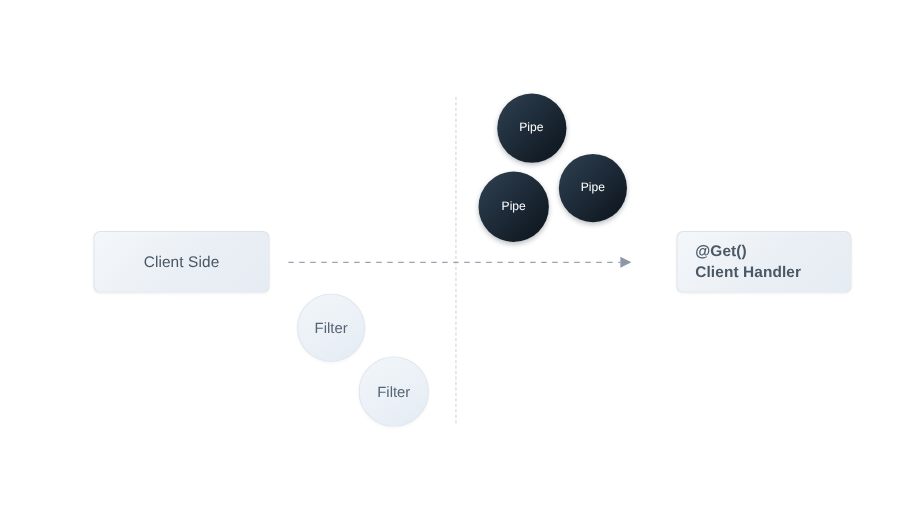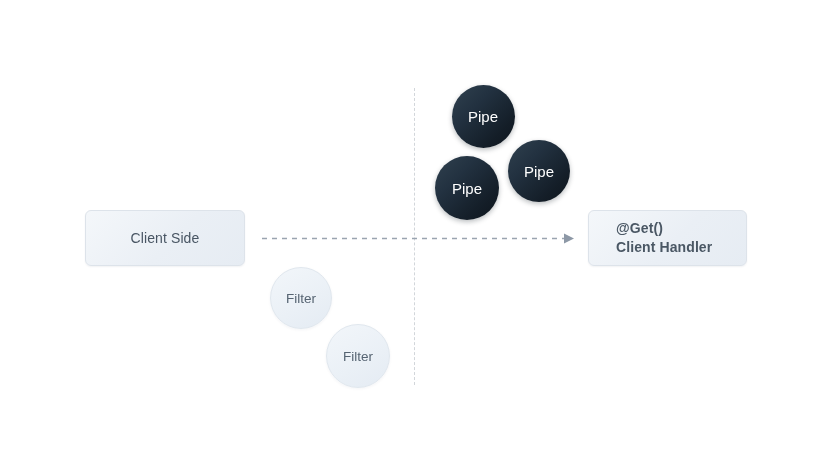--- a/index.html
+++ b/index.html
@@ -54,25 +54,25 @@
   }
 
   #client-side-box {
     left: 85px;
     top: 210px;
     width: 160px;
     align-items: center;
   }
 
   #route-handler-box {
-    left: 588px;
+    left: 615px;
     top: 210px;
     width: 159px;
     align-items: flex-start;
-    padding-left: 27px;
+    padding-left: 16px;
   }
 
   .box-label {
     font-size: 14px;
     color: #485563;
     letter-spacing: 0.1px;
     line-height: 19px;
   }
 
   .box-label.bold {
@@ -87,21 +87,21 @@
     border-radius: 50%;
     display: flex;
     align-items: center;
     justify-content: center;
     text-align: center;
   }
 
   .circle-dark {
     background: linear-gradient(135deg, #30414f 0%, #223140 35%, #141e28 75%, #0e151d 100%);
     color: #ffffff;
-    font-size: 15px;
+    font-size: 11px;
     box-shadow: 0 2px 5px rgba(12, 20, 30, 0.28);
   }
 
   .circle-light {
     background: linear-gradient(150deg, #f2f6fa 0%, #eaf0f6 60%, #e4ebf3 100%);
     border: 1px solid #e0e7ee;
     color: #566472;
     font-size: 13.5px;
     box-shadow: 0 1px 3px rgba(20, 40, 70, 0.05);
   }

